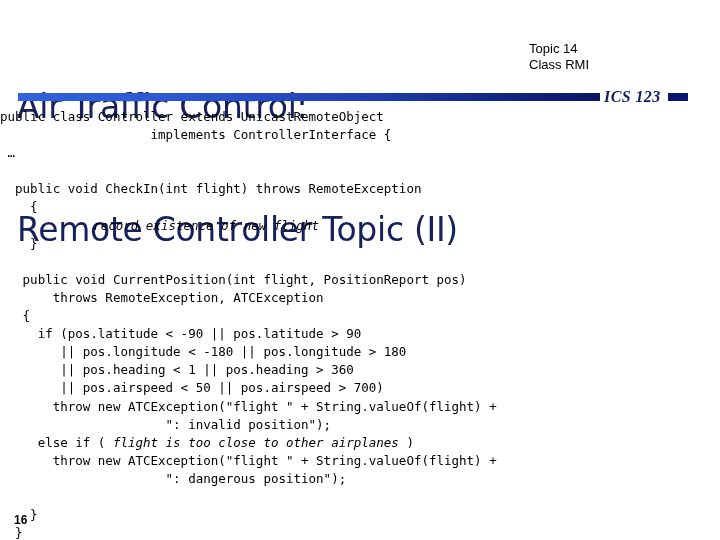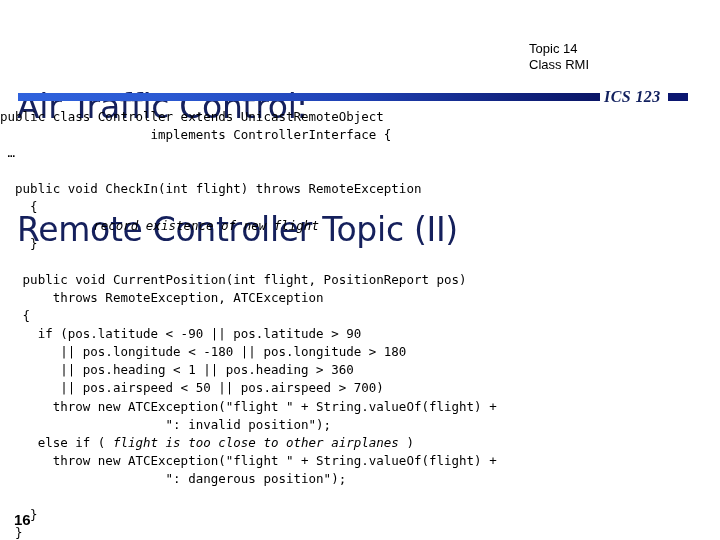--- a/index.html
+++ b/index.html
@@ -106,21 +106,21 @@
   }
   .code .ln.it { font-style: italic; margin-left: 48px; }
   .code .ln.blank { color: transparent; }
 
   
   .page-num {
     position: absolute;
     left: 14px;
     top: 513px;
     font-family: "Liberation Sans", sans-serif;
-    font-size: 15px;
+    font-size: 12px;
     font-weight: bold;
     color: #000000;
     line-height: 14px;
   }
 </style>
 </head>
 <body>
 
 <div id="slide">
 

